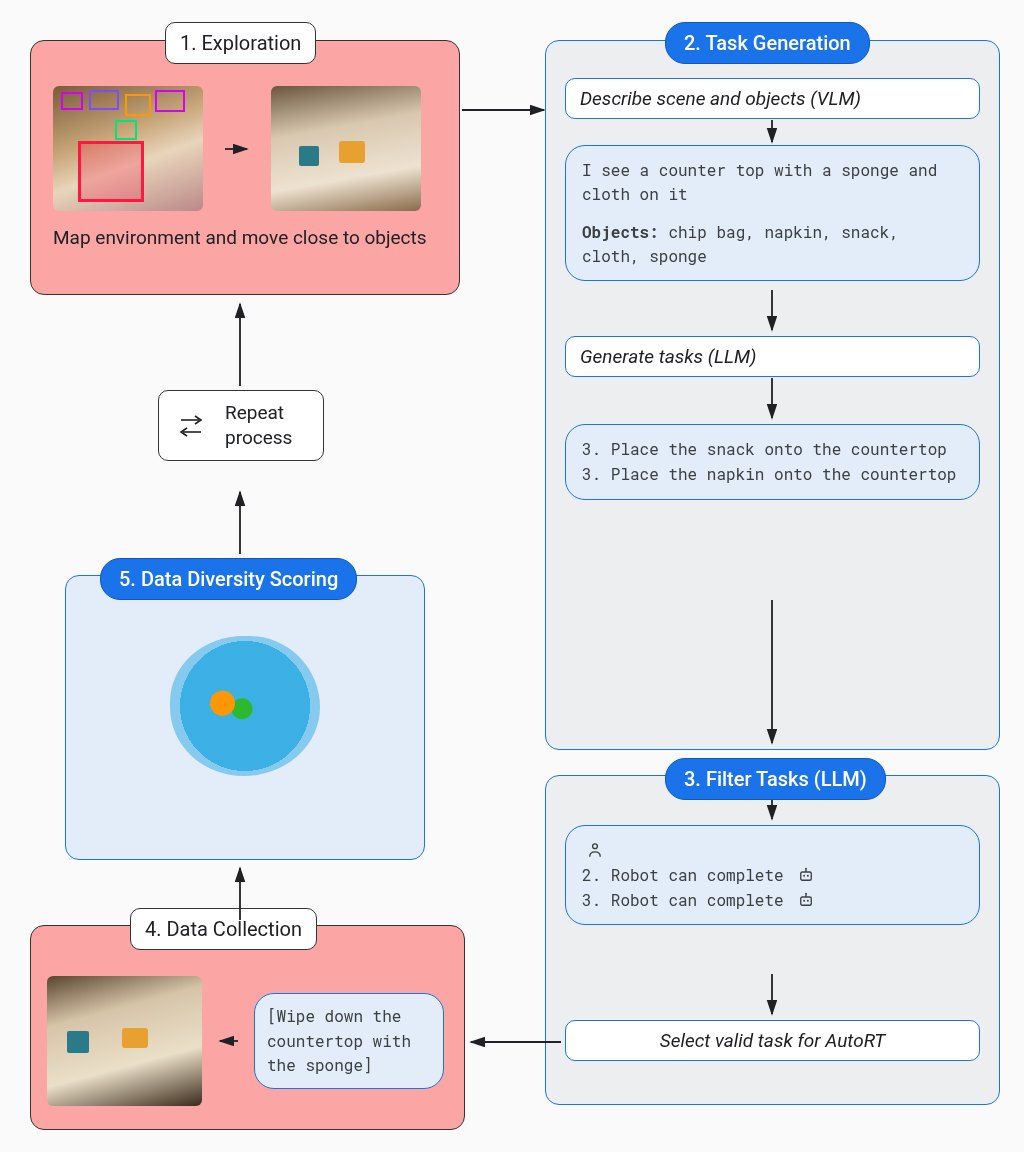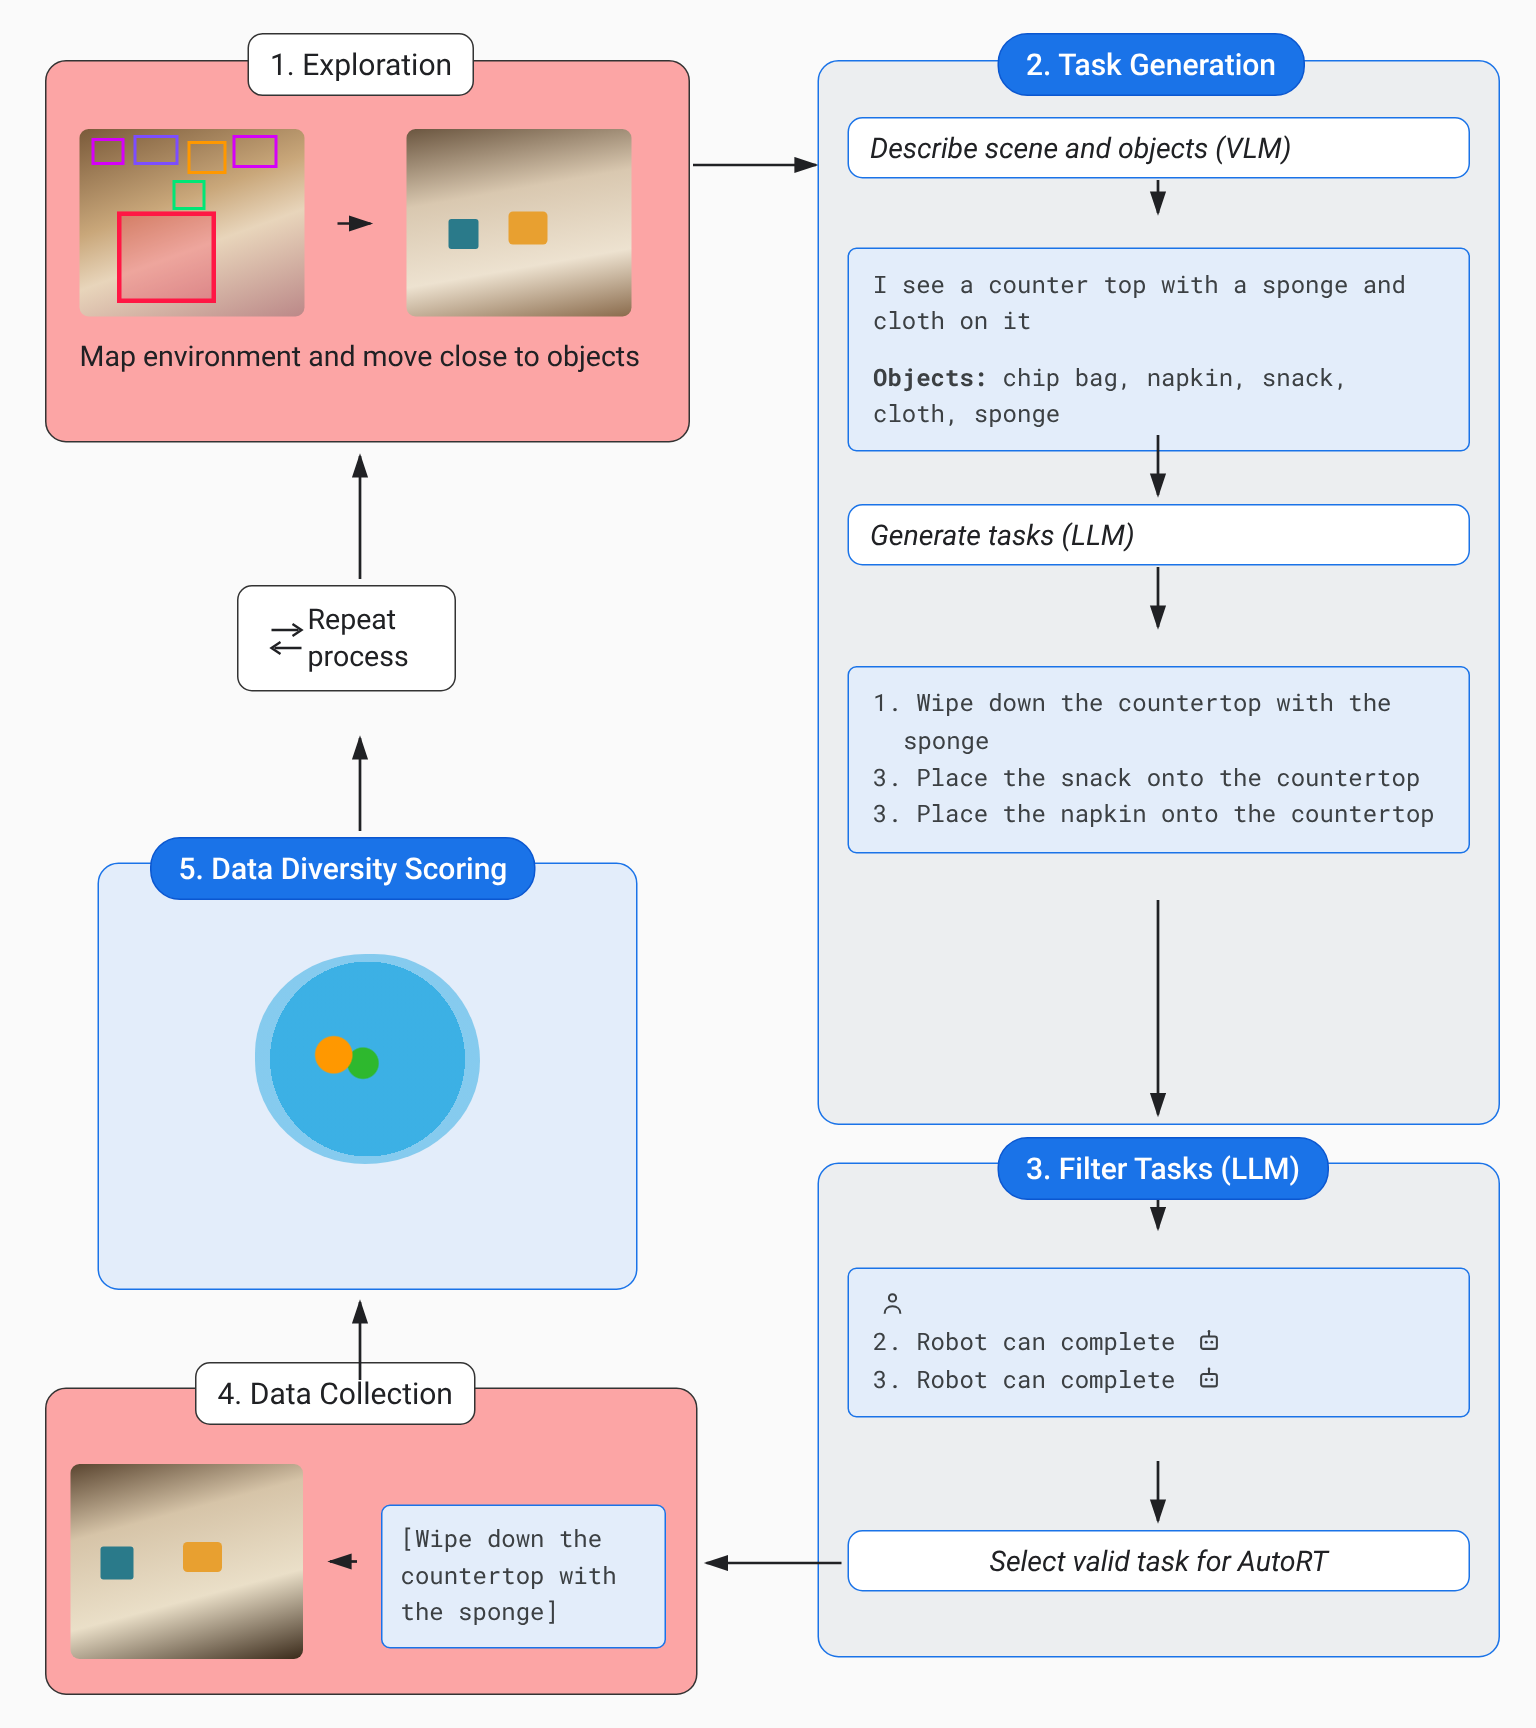--- a/index.html
+++ b/index.html
@@ -53,28 +53,27 @@
   border-radius: 10px;
   background: #fff;
   padding: 8px 14px;
   font-size: 18px;
   color: #202124;
   display: inline-block;
   font-style: italic;
 }
 .box-lightblue {
   border: 1.5px solid #1a73e8;
-  border-radius: 6px;
+  border-radius: 20px;
   background: #e3edfa;
   padding: 12px 16px;
   font-family: 'Roboto Mono', 'Courier New', monospace;
   font-size: 16px;
   color: #3c4043;
   line-height: 1.5;
-  margin-top: 20px;
 }
 .mono {
   font-family: 'Roboto Mono', 'Courier New', monospace;
   font-size: 16px;
   color: #3c4043;
   line-height: 1.55;
 }
 .img-placeholder {
   border-radius: 6px;
   display: inline-block;
@@ -202,21 +201,20 @@
 
 <div class="box-blue-outline" style="position:absolute; left:565px; top:336px; width:415px; font-size:19px;">
   <span>Generate tasks (LLM)</span>
 </div>
 <svg class="arrow" style="left:762px; top:376px;" width="20" height="46">
   <line x1="10" y1="2" x2="10" y2="42" stroke="#202124" stroke-width="1.8" marker-end="url(#arrowhead)"></line>
 </svg>
 
 
 <div class="box-lightblue mono" style="position:absolute; left:565px; top:424px; width:415px; text-indent:-20px; padding-left:36px;">
-  <div>1. Wipe down the countertop with the sponge</div>
   <div>3. Place the snack onto the countertop</div>
   <div>3. Place the napkin onto the countertop</div>
 </div>
 
 <svg class="arrow" style="left:762px; top:598px;" width="20" height="150">
   <line x1="10" y1="2" x2="10" y2="145" stroke="#202124" stroke-width="1.8" marker-end="url(#arrowhead)"></line>
 </svg>
 
 
 <div class="panel-grey" style="left:545px; top:775px; width:455px; height:330px;">
@@ -300,21 +298,21 @@
 <div class="box-blue-fill" style="position:absolute; left:100px; top:558px;">
   <span>5. Data Diversity Scoring</span>
 </div>
 
 
 <svg class="arrow" style="left:230px; top:486px;" width="20" height="72">
   <line x1="10" y1="68" x2="10" y2="6" stroke="#202124" stroke-width="1.8" marker-end="url(#arrowhead)"></line>
 </svg>
 
 
-<div class="box-white" style="position:absolute; left:158px; top:390px; display:flex; align-items:center; gap:0; padding:10px 18px;">
+<div class="box-white" style="position:absolute; left:158px; top:390px; display:flex; align-items:center; gap:20px; padding:10px 18px;">
   <svg width="28" height="30">
     <line x1="4" y1="9" x2="22" y2="9" stroke="#202124" stroke-width="1.6"></line>
     <path d="M18,5 L24,9 L18,13" fill="none" stroke="#202124" stroke-width="1.6"></path>
     <line x1="24" y1="21" x2="6" y2="21" stroke="#202124" stroke-width="1.6"></line>
     <path d="M10,17 L4,21 L10,25" fill="none" stroke="#202124" stroke-width="1.6"></path>
   </svg>
   <span style="font-size:19px; width:80px; line-height:1.3;">Repeat process</span>
 </div>
 
 

